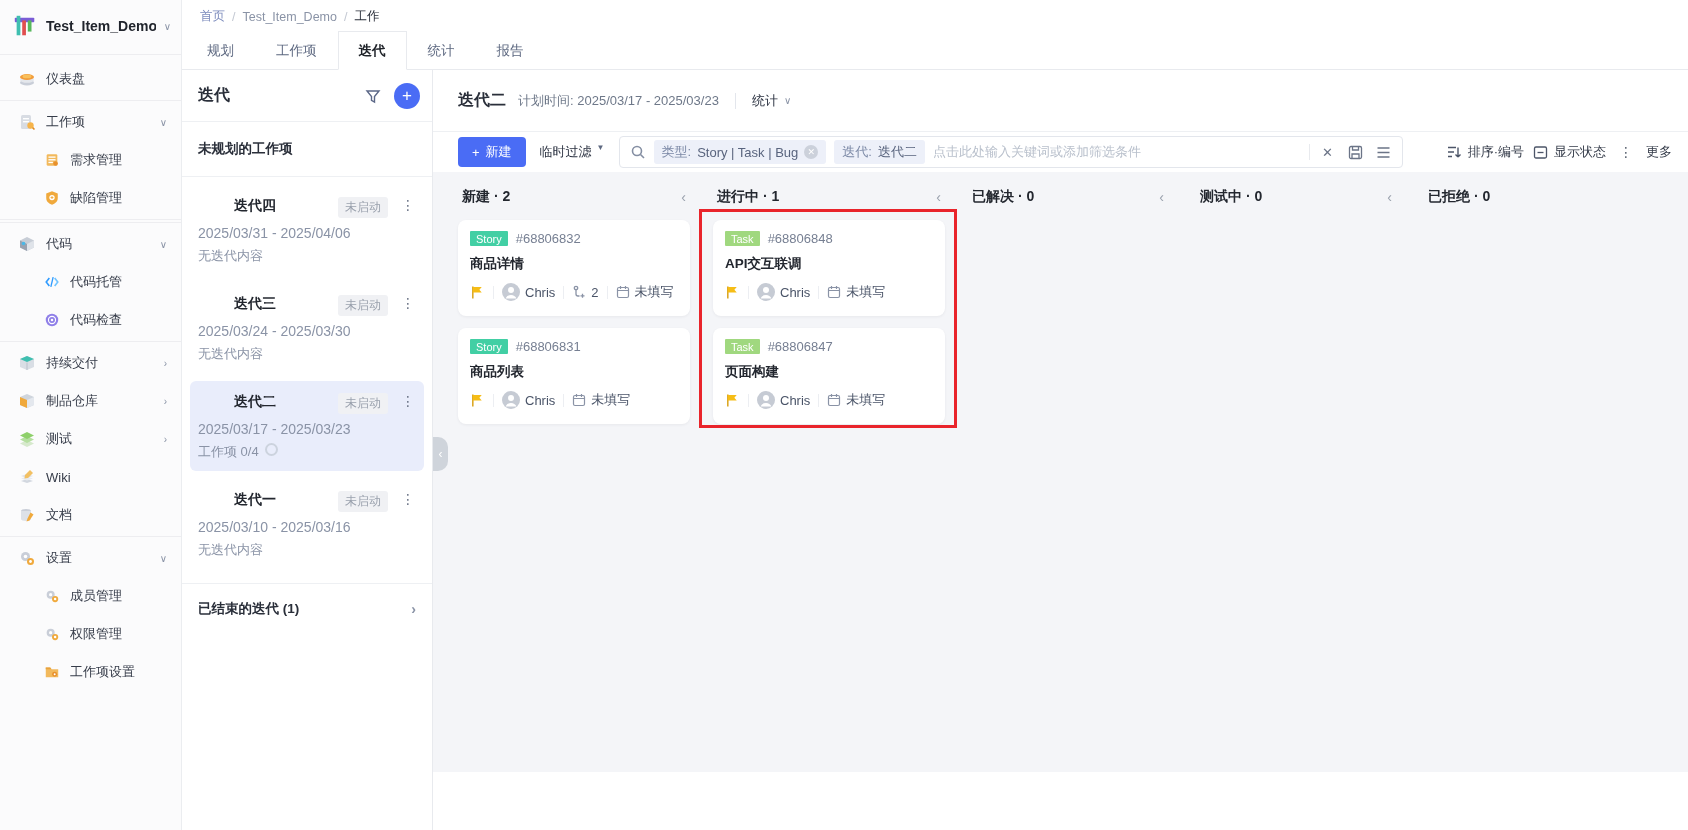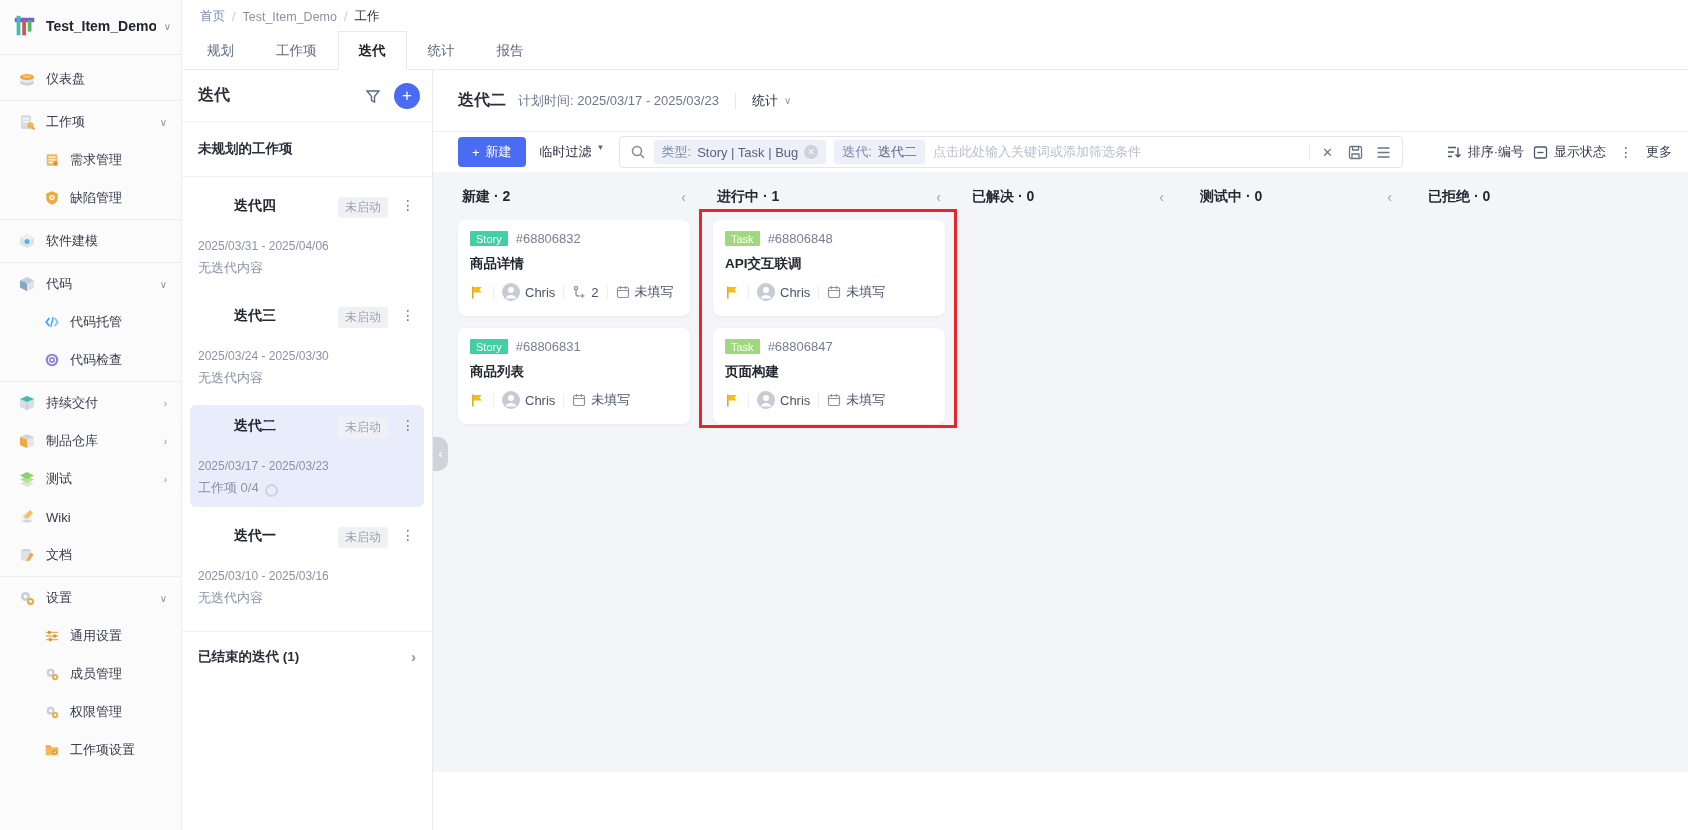--- a/index.html
+++ b/index.html
@@ -59,23 +59,23 @@
     font-weight:bold; font-size:13.5px; border-bottom:1px solid #eef0f3; cursor:pointer; }
   .iter-item { position:relative; margin:8px 8px 0 8px; padding:12px 8px 10px 8px;
     border-radius:6px; cursor:pointer; }
   .iter-item.selected { background:var(--selected-blue-bg); }
   .ii-row1 { display:flex; align-items:flex-start; gap:12px;margin-left:36px; }
   .ii-name { font-weight:bold; font-size:14px; color:#23272f; flex:1; }
   .ii-badge { background:#f0f1f4; color:#9aa1ad; font-size:12px; padding:2px 7px;
     border-radius:3px; }
   .ii-menu { color:#6b7487; width:16px; text-align:center; cursor:pointer;
     font-size:14px; letter-spacing:0; }
-  .ii-dates { margin-top:21px; color:#8a93a6; font-size:12px; }
+  .ii-dates { margin-top:7px; color:#8a93a6; font-size:14px; }
   .ii-summary { margin-top:6px; color:#8a93a6; font-size:13px; display:flex;
-    align-items:flex-end; gap:6px; }
+    align-items:flex-start; gap:6px; }
   .prog-ring { width:13px; height:13px; border-radius:50%; border:2px solid #ccd3de;
     display:inline-block; }
   .ip-ended { margin-top:14px; border-top:1px solid #eef0f3; height:50px;
     display:flex; align-items:center; padding:0 16px; font-weight:bold;
     font-size:13.5px; cursor:pointer; }
   .ip-ended .gt { margin-left:auto; color:#8a93a6; font-size:14px; }
 
   
   .main { position:absolute; left:433px; top:70px; width:1255px; height:760px; }
   .board-header { height:62px; display:flex; align-items:center; padding:0 25px;
@@ -200,30 +200,20 @@
           <svg viewBox="0 0 18 18" width="16" height="16">
             <path d="M9 1.5l6.5 2.5v5c0 4-3 6.5-6.5 7.5C5.5 15.5 2.5 13 2.5 9V4z" fill="#f0a93c"></path>
             <circle cx="9" cy="8.5" r="3" fill="#fff"></circle>
             <path d="M7.4 8.5h3.2M9 6.9v3.2" stroke="#f0a93c" stroke-width="1.1"></path>
           </svg>
         </span>
       <span class="s-lbl">缺陷管理</span>
     </div>
     <div class="s-divider"></div>
 
-    <div class="s-item">
-      <span class="s-ico">
-          <svg viewBox="0 0 18 18" width="18" height="18">
-            <path d="M9 2l7 3.5v7L9 16l-7-3.5v-7z" fill="#dfe3e9"></path>
-            <path d="M9 2l7 3.5L9 9 2 5.5z" fill="#eef0f4"></path>
-            <circle cx="9" cy="9.5" r="2.5" fill="#49b8e8"></circle>
-          </svg>
-        </span>
-      <span class="s-lbl">软件建模</span>
-    </div>
     <div class="s-divider"></div>
 
     <div class="s-item">
       <span class="s-ico">
           <svg viewBox="0 0 18 18" width="18" height="18">
             <path d="M9 2l7 3.5v7L9 16l-7-3.5v-7z" fill="#c7cdd6"></path>
             <path d="M2 5.5L9 9v7l-7-3.5z" fill="#99a2b0"></path>
             <path d="M9 9l7-3.5v7L9 16z" fill="#dfe3e9"></path>
             <circle cx="5.5" cy="8.5" r="1.8" fill="#49b8e8"></circle>
           </svg>
@@ -313,31 +303,20 @@
       <span class="s-ico">
           <svg viewBox="0 0 18 18" width="18" height="18">
             <circle cx="7.5" cy="7.5" r="4.5" fill="#c9ced8"></circle>
             <circle cx="7.5" cy="7.5" r="1.8" fill="#fff"></circle>
             <circle cx="12.5" cy="12.5" r="3.5" fill="#f0a93c"></circle>
             <circle cx="12.5" cy="12.5" r="1.4" fill="#fff"></circle>
           </svg>
         </span>
       <span class="s-lbl">设置</span>
       <span class="s-chevron">∨</span>
-    </div>
-    <div class="s-item child">
-      <span class="s-ico small">
-          <svg viewBox="0 0 18 18" width="16" height="16">
-            <path d="M2 5h14M2 9h14M2 13h14" stroke="#f0b453" stroke-width="1.5"></path>
-            <circle cx="6" cy="5" r="1.9" fill="#e8902c"></circle>
-            <circle cx="12" cy="9" r="1.9" fill="#e8902c"></circle>
-            <circle cx="7" cy="13" r="1.9" fill="#e8902c"></circle>
-          </svg>
-        </span>
-      <span class="s-lbl">通用设置</span>
     </div>
     <div class="s-item child">
       <span class="s-ico small">
           <svg viewBox="0 0 18 18" width="16" height="16">
             <circle cx="7.5" cy="7.5" r="4.5" fill="#c9ced8"></circle>
             <circle cx="7.5" cy="7.5" r="1.8" fill="#fff"></circle>
             <circle cx="12.5" cy="12.5" r="3.5" fill="#f0a93c"></circle>
             <circle cx="12.5" cy="12.5" r="1.4" fill="#fff"></circle>
           </svg>
         </span>

